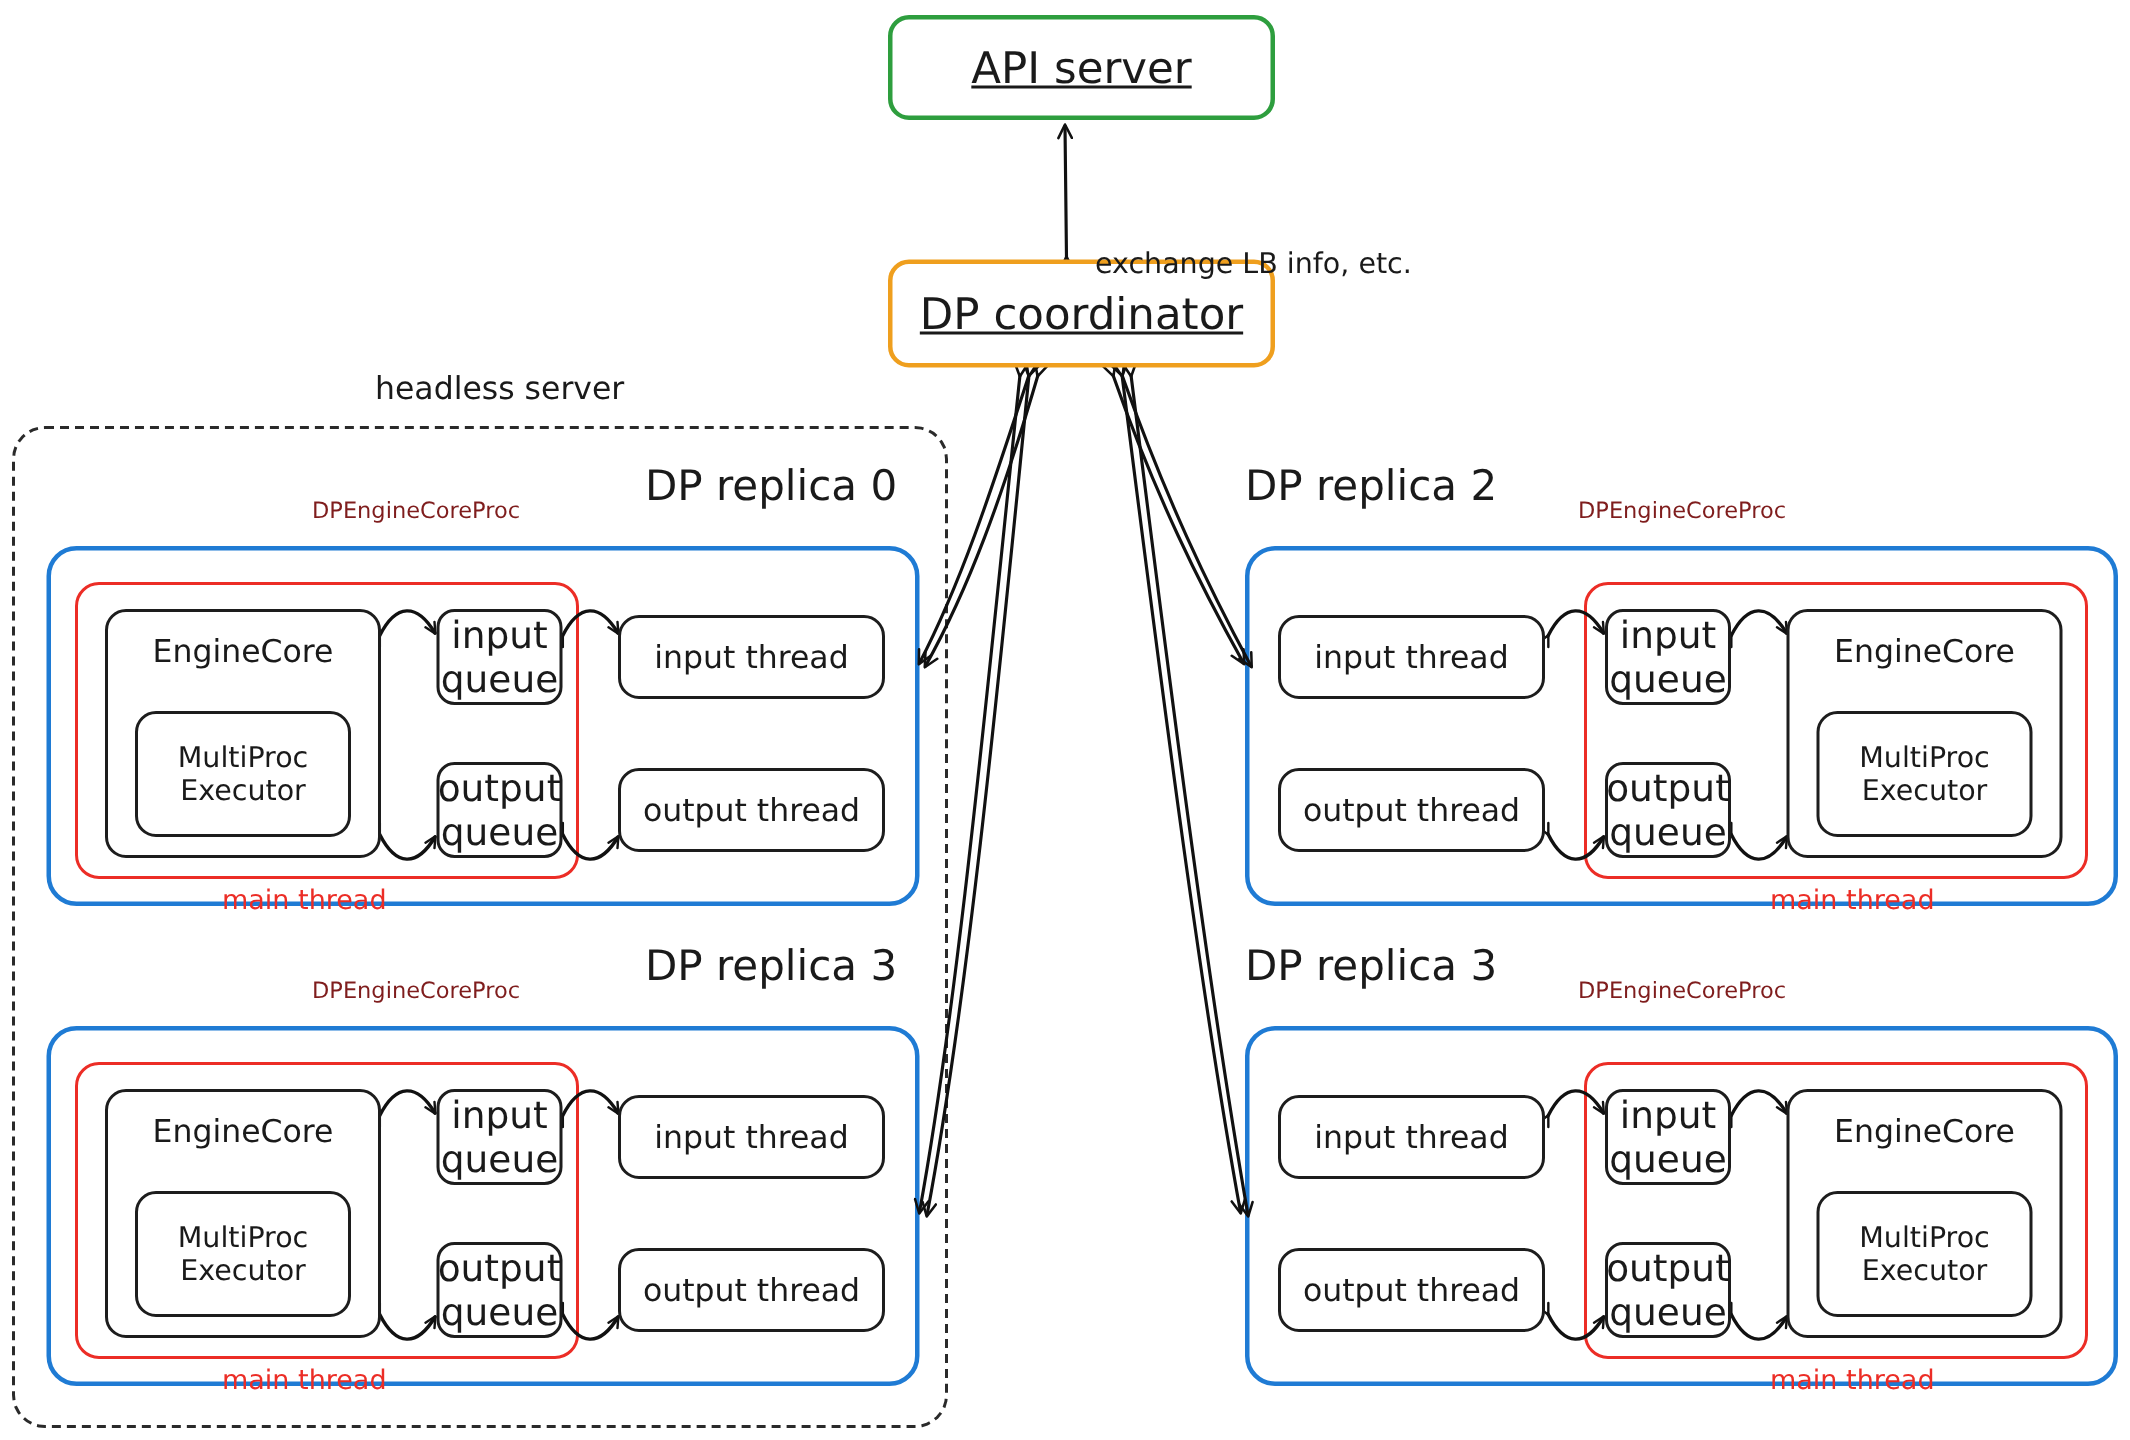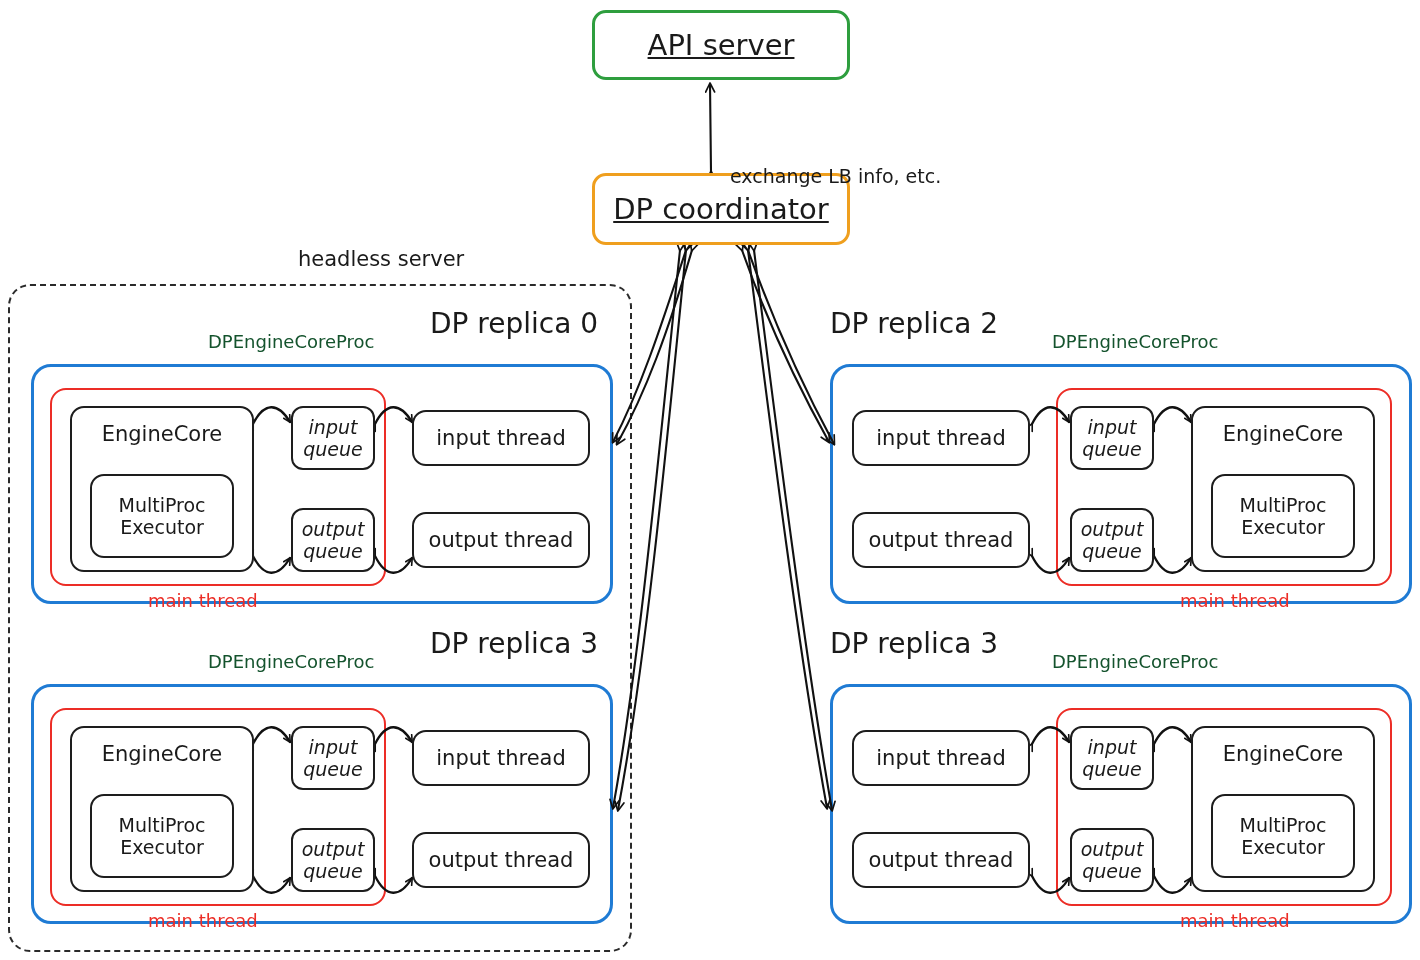--- a/index.html
+++ b/index.html
@@ -47,29 +47,29 @@
   .box-red   { border: 2.6px solid #ec2d26; background: transparent; border-radius: 16px; }
   .box-dashed{
     border: 2.4px dashed #2a2a2a;
     background: transparent;
     border-radius: 22px;
   }
 
   .t-title   { font-size: 29px; text-decoration: underline; }
   .t-node    { font-size: 21px; }
   .t-small   { font-size: 19px; }
-  .t-queue   { font-size: 19px; font-style: italic; }
+  .t-queue   { font-size: 25px; }
 
   .lbl {
     position: absolute;
     white-space: nowrap;
     color: #1a1a1a;
   }
   .lbl-replica { font-size: 28px; }
-  .lbl-proc   { font-size: 18px; color: #14532d; }
+  .lbl-proc   { font-size: 15px; color: #7f1d1d; }
   .lbl-main   { font-size: 18px; color: #ec2d26; }
   .lbl-head   { font-size: 21px; }
   .lbl-exch   { font-size: 19px; }
 
   
   .l-dash { z-index: 1; }
   .l-blue { z-index: 2; }
   .l-red  { z-index: 3; }
   .l-node { z-index: 6; }
   .l-txt  { z-index: 7; }
@@ -133,21 +133,21 @@
   <div class="box box-green t-title l-node" style="left:592px;top:10px;width:258px;height:70px;">
     <span>API server</span>
   </div>
 
   <div class="box box-orange t-title l-node" style="left:592px;top:173px;width:258px;height:72px;">
     <span>DP coordinator</span>
   </div>
 
   <div class="lbl lbl-exch l-txt" style="left:730px;top:128px;margin-top:37px;">exchange LB info, etc.</div>
 
-  <div class="lbl lbl-head l-txt" style="left:250px;top:247px;margin-left:48px;">headless server</div>
+  <div class="lbl lbl-head l-txt" style="left:250px;top:247px;">headless server</div>
   <div class="box box-dashed l-dash" style="left:8px;top:284px;width:624px;height:668px;"></div>
 
   <div class="lbl lbl-replica l-txt" style="left:430px;top:307px;">DP replica 0</div>
   <div class="lbl lbl-proc l-txt" style="left:208px;top:331px;">DPEngineCoreProc</div>
 
   <div class="box box-blue l-blue" style="left:31px;top:364px;width:582px;height:240px;"></div>
   <div class="box box-red l-red" style="left:50px;top:388px;width:336px;height:198px;"></div>
   <div class="lbl lbl-main l-txt" style="left:148px;top:590px;">main thread</div>
 
   <div class="box box-black t-node l-node" style="left:70px;top:406px;width:184px;height:166px;align-items:flex-start;padding-top:14px;">

